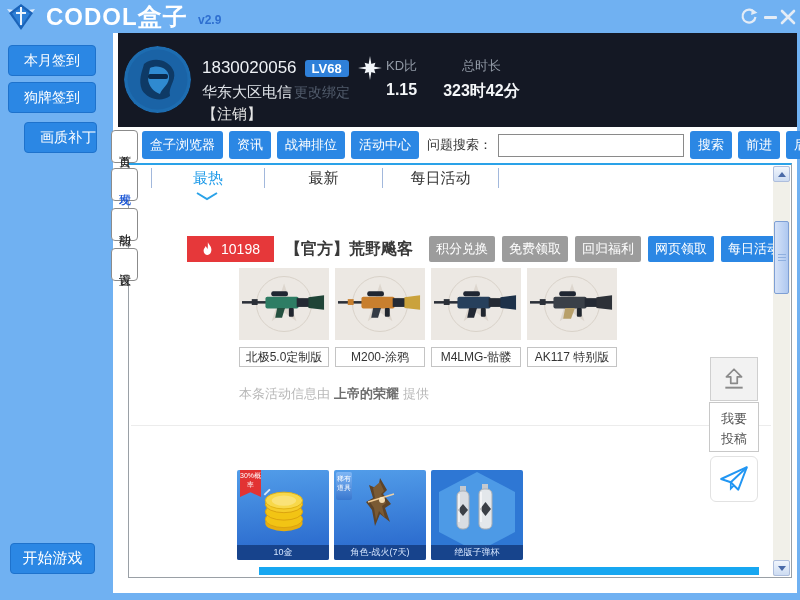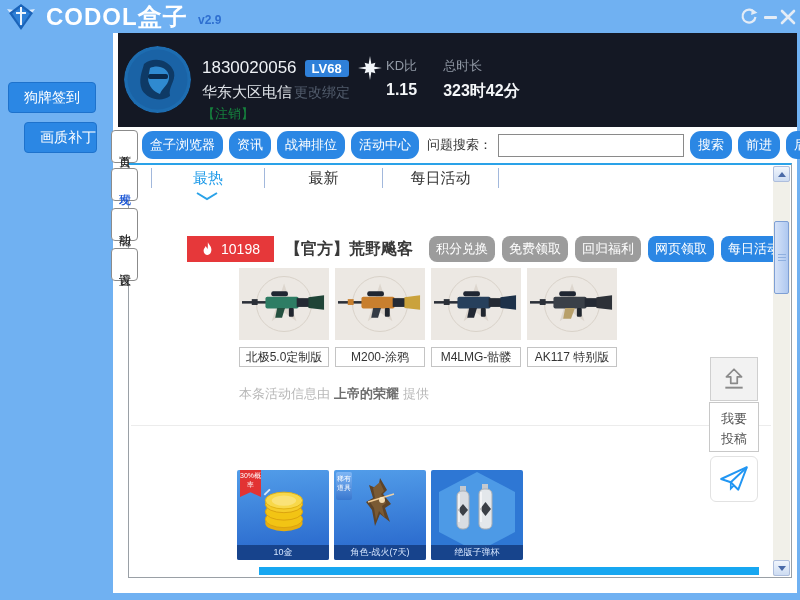--- a/index.html
+++ b/index.html
@@ -30,30 +30,30 @@
 
   
   .user-header { position:absolute; left:118px; top:33px; width:679px; height:94px; background:#141824; }
   .avatar { position:absolute; left:6px; top:13px; width:67px; height:67px; border-radius:50%; overflow:hidden; cursor:pointer; }
   .uh-row1 { position:absolute; left:84px; top:22px; display:flex; align-items:center; gap:8px;justify-content:space-between; }
   .user-id { font-size:17px; color:#eef1f5; }
   .lv-badge { background:#2f80d9; color:#fff; font-size:13px; font-weight:bold; padding:1px 7px; border-radius:3px; }
   .uh-row2 { position:absolute; left:84px; top:50px; display:flex; align-items:baseline; }
   .user-region { font-size:15px; color:#dfe3e8; }
   .change-bind { font-size:14px; color:#515b6b; margin-left:2px; cursor:pointer; }
-  .logout { position:absolute; left:84px; top:72px; font-size:13px; color:#15803d; cursor:pointer; }
+  .logout { position:absolute; left:84px; top:72px; font-size:15px; color:#e5e5e5; cursor:pointer; }
   .stats { position:absolute; left:268px; top:24px; display:flex; gap:26px; }
-  .stat { }
+  .stat { text-align:center; }
   .stat-label { font-size:13px; color:#929aa6; margin-bottom:6px; }
   .stat-value { font-size:16px; font-weight:bold; color:#f4f6f8; }
 
   
   .navbar { position:absolute; left:118px; top:127px; width:679px; height:36px; background:#fff;
             display:flex; align-items:center; padding-left:24px; gap:6px; }
-  .nav-btn { background:#2b87e4; color:#fff; font-size:13px; padding:5px 8px; border-radius:11px; cursor:pointer; white-space:nowrap; }
+  .nav-btn { background:#2b87e4; color:#fff; font-size:13px; padding:5px 8px; border-radius:3px; cursor:pointer; white-space:nowrap; }
   .search-label { color:#333; font-size:13px; margin-left:2px; white-space:nowrap; }
   .search-input { width:188px; height:23px; border:1px solid #8a8a8a; font-size:13px; padding:0 4px; outline:none; }
 
   
   .side-tabs { position:absolute; left:111px; top:130px; width:28px; height:160px; z-index:6; }
   .vtab { position:absolute; left:0; width:27px; height:33px; background:#fff; border:1px solid #8b8b8b; border-radius:4px;
           display:flex; align-items:center; justify-content:center; font-size:12px; color:#222; cursor:pointer;
           writing-mode:vertical-lr; text-orientation:upright; letter-spacing:1px; }
   .vtab.active { color:#1a56d6; }
 
@@ -66,21 +66,21 @@
   .ctab:last-child { border-right:1px solid #a2b8dc; }
   .ctab-1 { width:113px; } .ctab-2 { width:118px; } .ctab-3 { width:117px; }
   .ctab.active { color:#1f9be9; }
   .chevron { position:absolute; left:66px; top:26px; }
 
   .act-row { position:absolute; left:15px; display:flex; align-items:center; white-space:nowrap; }
   .row1 { top:71px;margin-left:43px; } .row2 { top:272px; }
   .hot-badge { width:87px; height:26px; background:#e6383a; color:#fff; font-size:14px;
                display:flex; align-items:center; justify-content:center; gap:7px; cursor:pointer; }
   .act-title { font-size:16px; font-weight:bold; color:#3a3a3a; margin-left:11px; margin-right:9px; cursor:pointer; }
-  .tag { color:#fff; font-size:13px; padding:4px 7px; border-radius:8px; margin-left:7px; }
+  .tag { color:#fff; font-size:13px; padding:4px 7px; border-radius:2px; margin-left:7px; }
   .tag-gray { background:#9c9c9c; }
   .tag-blue { background:#2b87e4; cursor:pointer; }
   .remaining { color:#a0a0a0; font-size:14px; margin-left:9px; }
 
   .weapons { position:absolute; left:110px; top:103px; display:flex; gap:6px; }
   .wcard { width:90px; cursor:pointer; }
   .wimg { position:relative; width:90px; height:72px; background:#ece8e3; overflow:hidden; }
   .star-wm { position:absolute; left:50%; top:50%; transform:translate(-50%,-52%); font-size:52px; color:#ddd6ce; }
   .ring-wm { position:absolute; left:50%; top:50%; transform:translate(-50%,-50%); width:56px; height:56px;
              border:1px solid #d9d2c9; border-radius:50%; }
@@ -154,22 +154,24 @@
     <div class="win-ctrl ctrl-min">
         <div class="min-bar"></div>
       </div>
     <div class="win-ctrl ctrl-close">
       <svg width="16" height="16" viewBox="0 0 16 16">
         <path d="M2 2 L14 14 M14 2 L2 14" stroke="#e4ecf6" stroke-width="2.6" stroke-linecap="round"></path>
       </svg>
     </div>
   </div>
 
+  <div class="side-btn side-btn1">本月签到</div>
   <div class="side-btn side-btn2">狗牌签到</div>
   <div class="side-btn side-btn3">画质补丁</div>
+  <div class="side-btn start-btn">开始游戏</div>
 
   <div class="main-panel"></div>
 
   <div class="user-header">
     <div class="avatar">
       <svg width="67" height="67" viewBox="0 0 67 67">
         <circle cx="33.5" cy="33.5" r="33.5" fill="#1d6cb0"></circle>
         <circle cx="33.5" cy="33.5" r="30" fill="#1a63a6"></circle>
         <path d="M20 18 C30 10 46 14 50 26 C52 36 44 40 46 50 C38 56 24 54 18 44 C14 34 18 26 20 18 Z" fill="#0e3a66"></path>
         <path d="M26 22 C34 18 44 22 45 30 C46 38 38 42 36 48 C30 46 24 40 24 32 Z" fill="#2f8ad0"></path>

